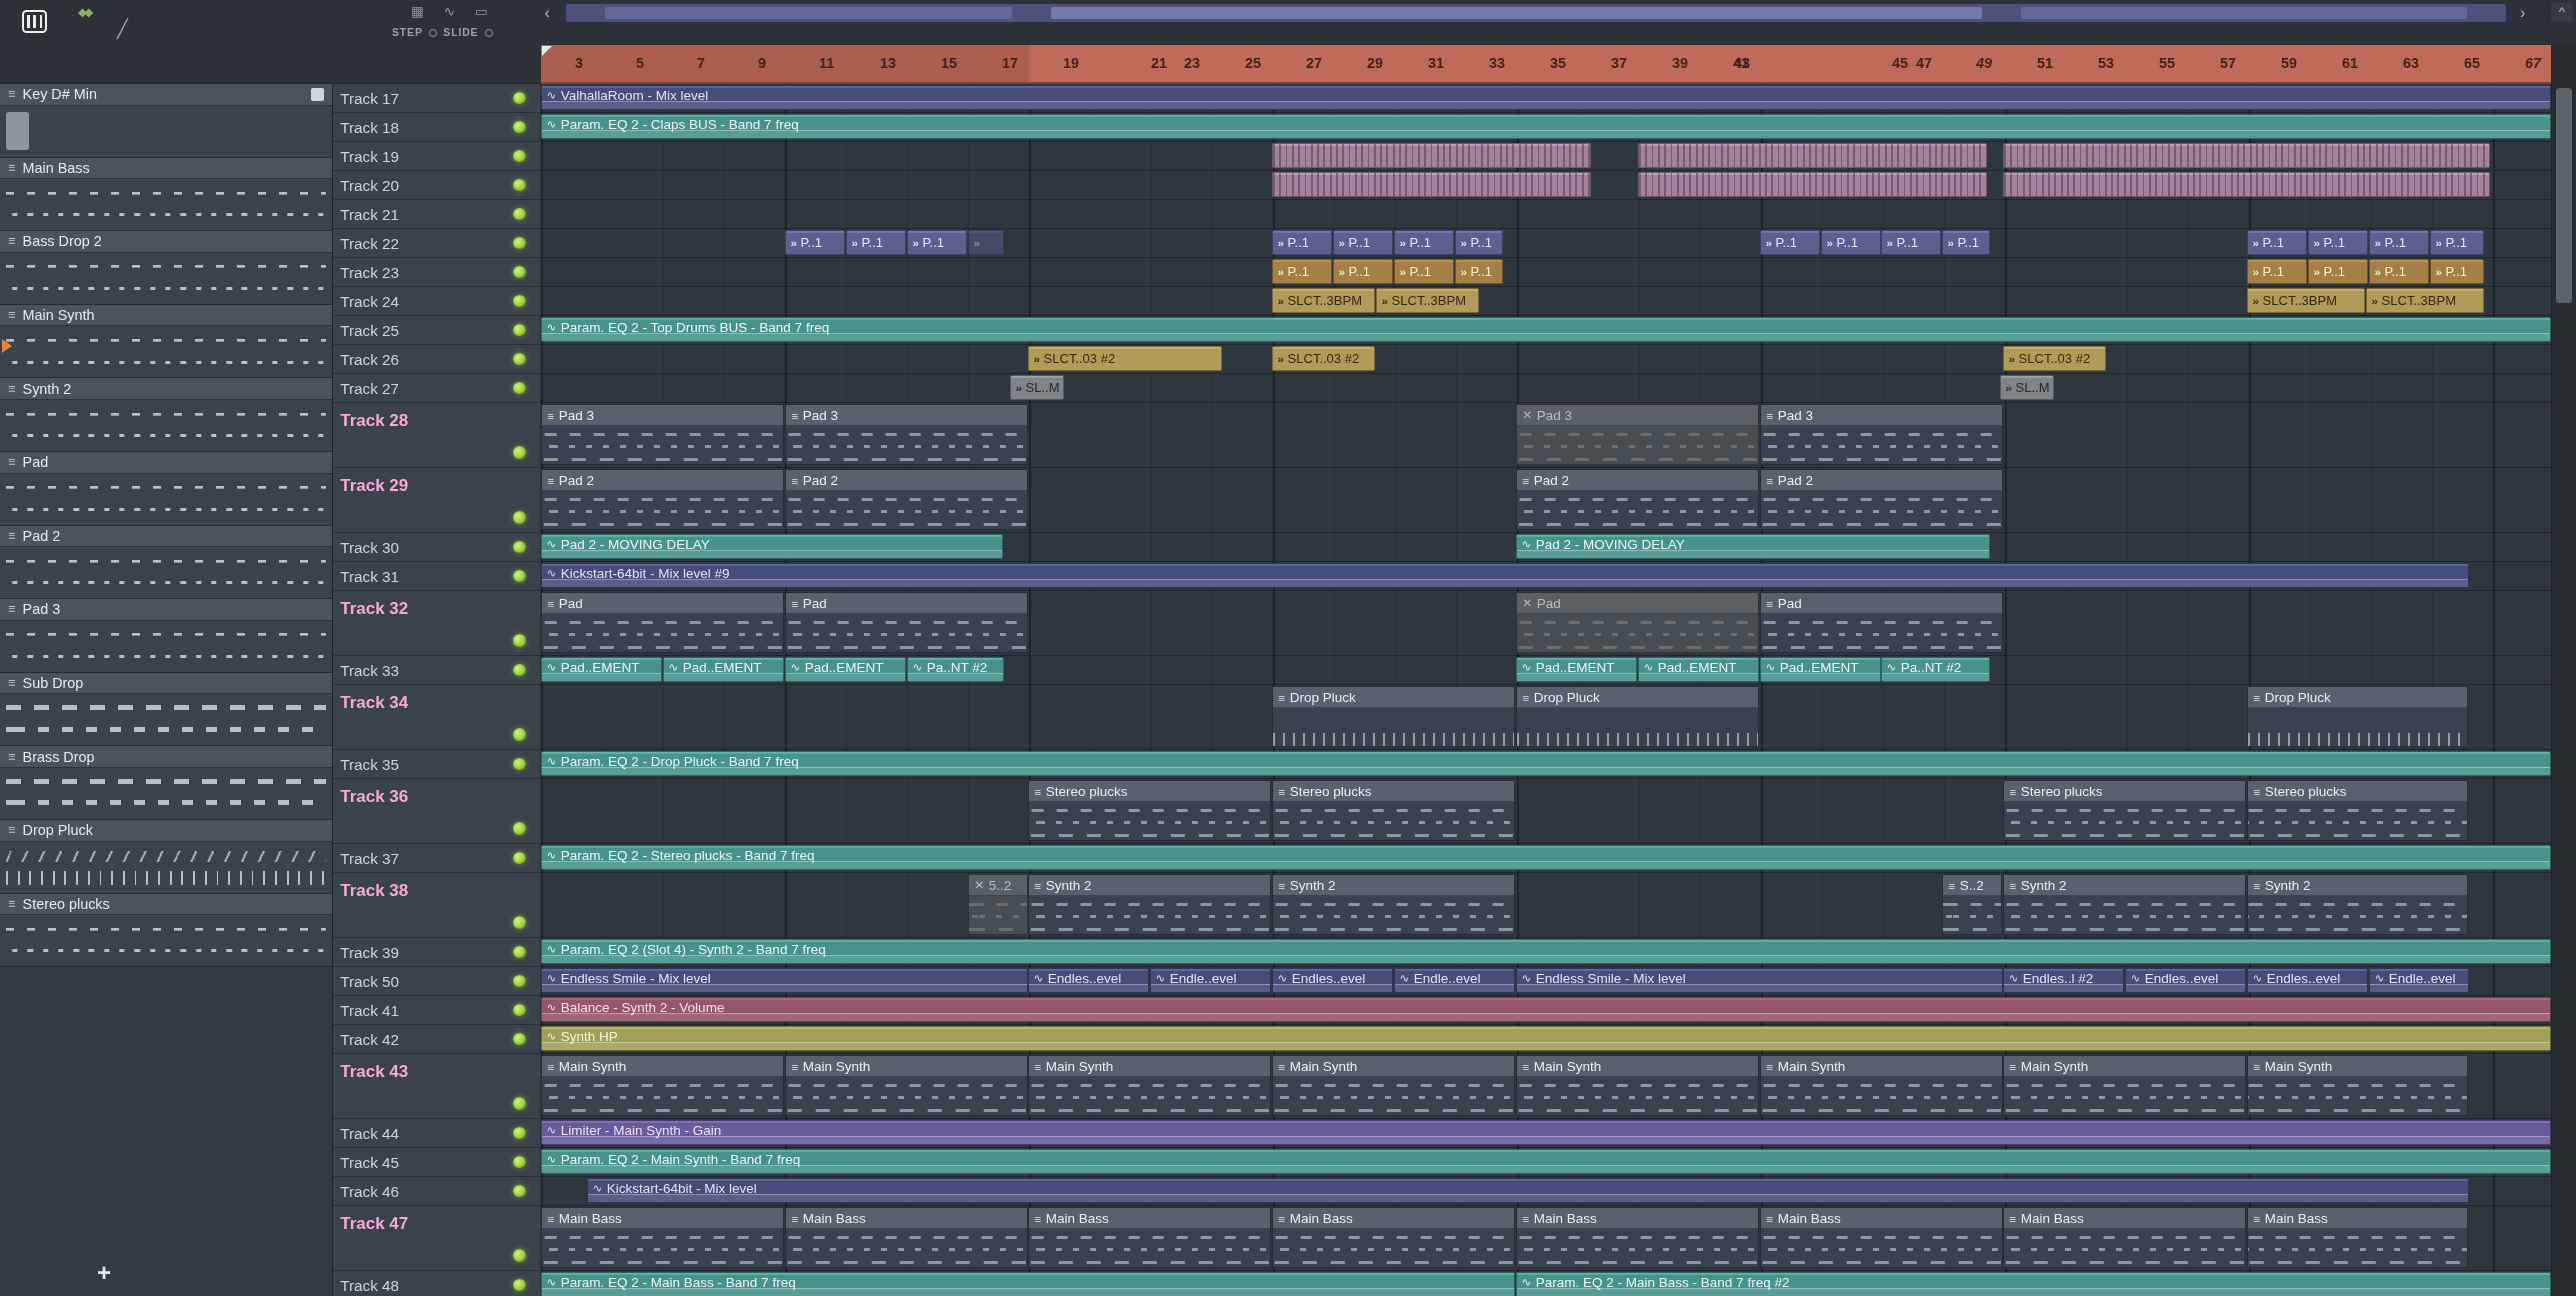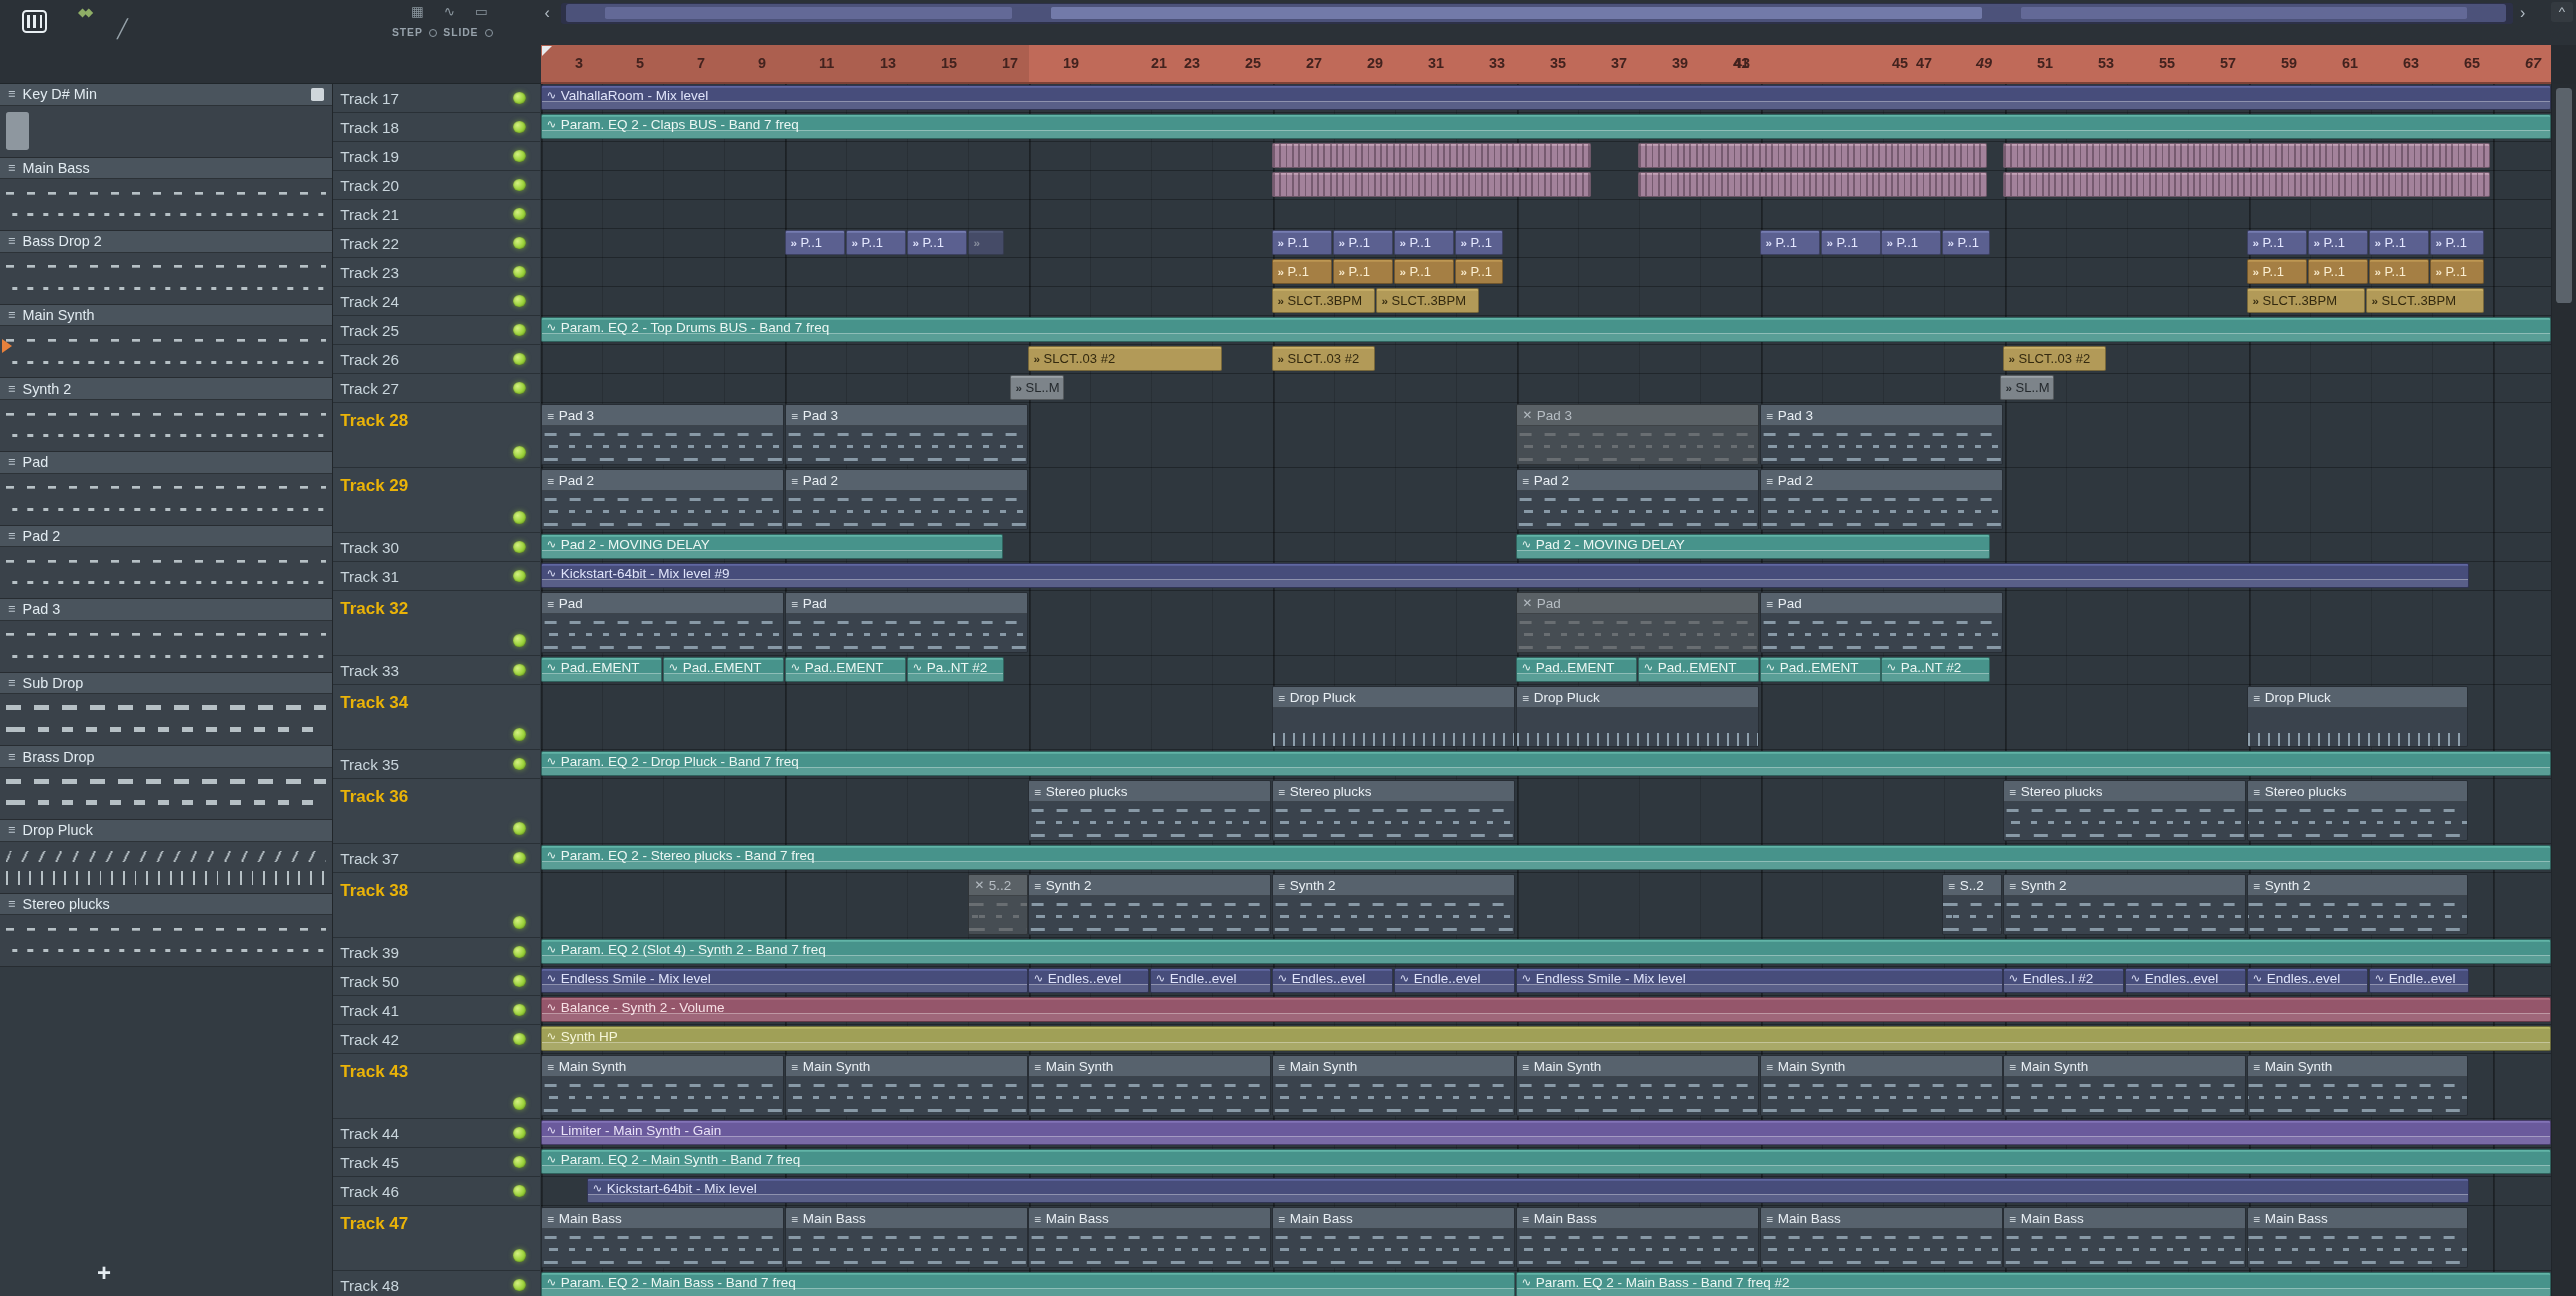--- a/index.html
+++ b/index.html
@@ -53,21 +53,21 @@
   .pv-ticks::before{background-image:repeating-linear-gradient(90deg,#ccd6db 0 1.8px,transparent 1.8px 11.7px),repeating-linear-gradient(115deg,#ccd6db 0 1.8px,transparent 1.8px 15.3px);background-size:100% 14.4px,100% 10.8px;background-position:0 100%,3.6px 1.8px;background-repeat:repeat-x}
   .pv-block::after{content:'';position:absolute;left:6.3px;top:6.3px;bottom:6.3px;width:22.5px;background:#8e979f;border-radius:2.7px}
   .playmark{position:absolute;left:1.8px;top:34px;width:0;height:0;border-left:10px solid #e8813c;border-top:7.2px solid transparent;border-bottom:7.2px solid transparent}
   .addbtn{position:absolute;left:86px;bottom:9px;width:36px;text-align:center;color:#e4ebf0;font-size:24px;font-weight:bold;cursor:pointer}
 
   
   .headers{position:absolute;left:333px;top:0;width:207px;height:100%;background:var(--headercol)}
   .hrow{position:relative;height:29px;border-bottom:0.9px solid rgba(0,0,0,.28);background:var(--headercol);cursor:pointer}
   .hrow.tall{height:65px}
   .tname{position:absolute;left:7.2px;top:6.3px;font-size:15.3px;color:var(--headertext);white-space:nowrap}
-  .hrow.tall .tname{top:8px;font-size:17px;font-weight:bold;color:#eab308}
+  .hrow.tall .tname{top:8px;font-size:17px;font-weight:bold;color:#f9a8d4}
   .led{position:absolute;right:14.4px;top:50%;margin-top:-6.3px;width:12.6px;height:12.6px;border-radius:50%;background:radial-gradient(circle at 35% 35%,#d4f182,var(--led) 55%,#649522);box-shadow:0 0 5.4px rgba(155,210,58,.55),inset 0 0 1.8px rgba(0,0,0,.45);cursor:pointer}
   .hrow.tall .led{top:auto;bottom:8px;margin-top:0}
 
   
   .gridwrap{position:absolute;left:541px;top:0;width:2010px;height:100%;overflow:hidden;background-color:var(--gridbg);background-image:repeating-linear-gradient(90deg,rgba(0,0,0,.30) 0 1.8px,transparent 1.8px 244px),repeating-linear-gradient(90deg,rgba(0,0,0,.14) 0 0.9px,transparent 0.9px 30.5px)}
   .grow{position:relative;height:29px;border-bottom:0.9px solid rgba(0,0,0,.30)}
   .grow.tall{height:65px}
 
   
   .clip{position:absolute;top:0.9px;bottom:1.8px;border-radius:1.8px;overflow:hidden;border:0.9px solid rgba(0,0,0,.32);cursor:pointer}

